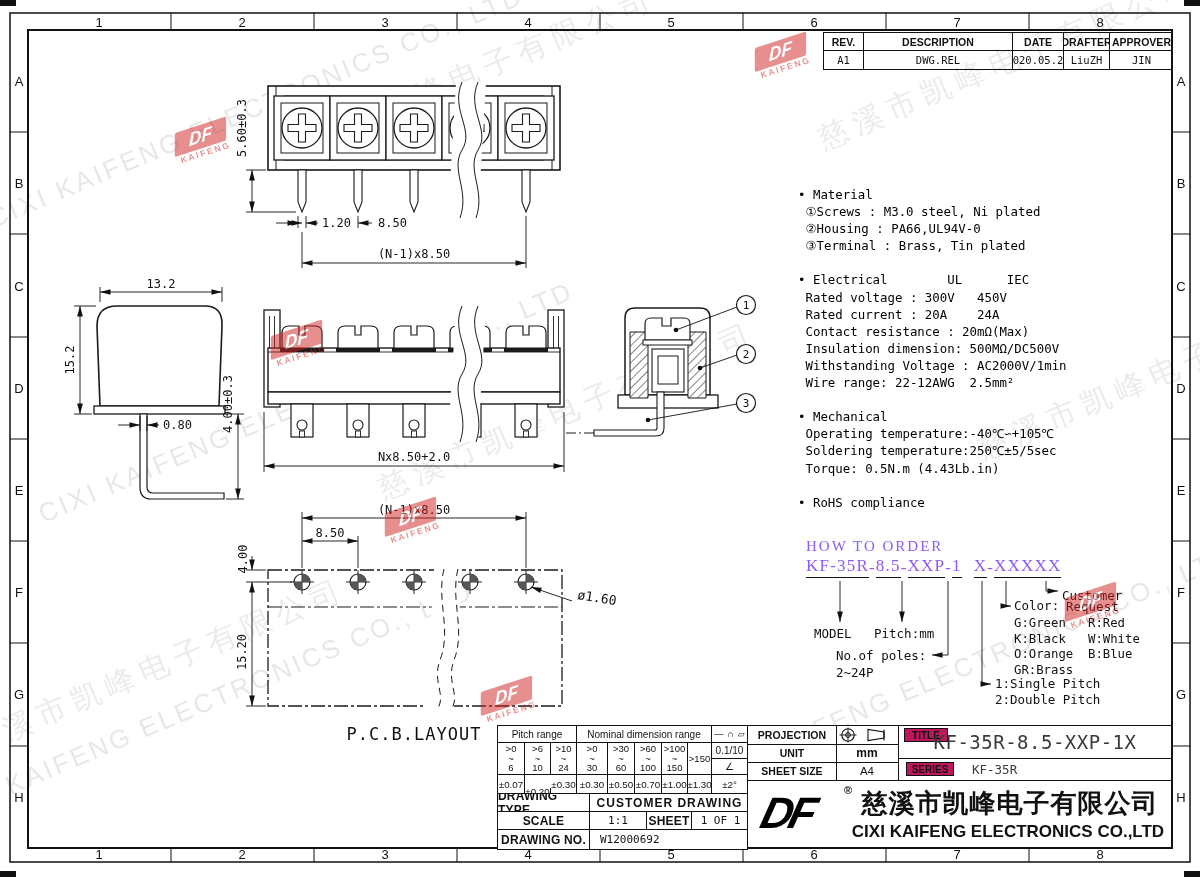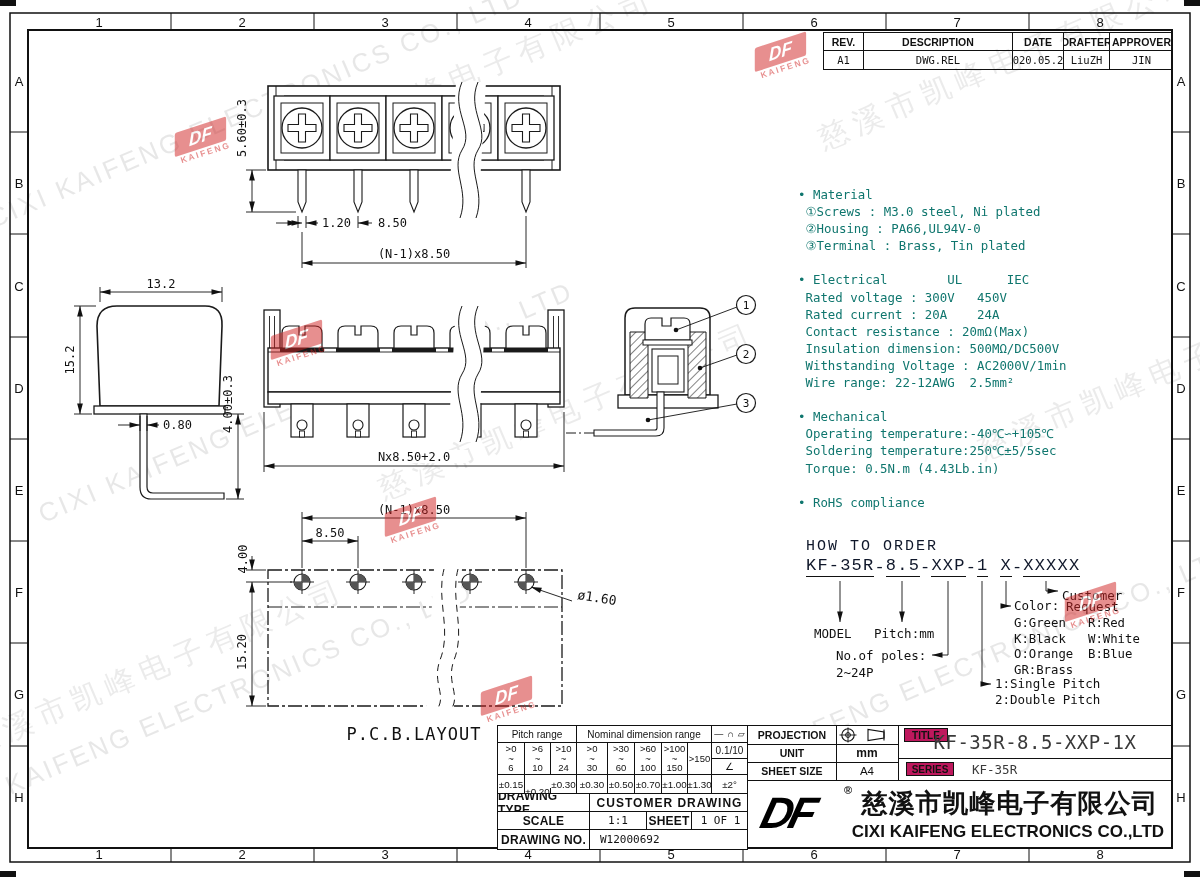--- a/index.html
+++ b/index.html
@@ -23,24 +23,24 @@
   .rev{position:absolute;left:823px;top:32px;width:349px;display:grid;z-index:3;
        grid-template-columns:40px 149px 51px 46px 63px;grid-auto-rows:18px;
        border:1.5px solid #111;box-sizing:border-box;background:transparent;}
   .rev>div{border-right:1px solid #111;border-bottom:1px solid #111;display:flex;align-items:center;
            justify-content:center;font-size:10.5px;overflow:hidden;}
   .rev>div:nth-child(5n){border-right:none;}
   .rev>div:nth-child(n+6){border-bottom:none;font-family:"DejaVu Sans Mono",monospace;font-size:10.5px;}
   .rev>div.h{font-weight:700;}
   
   .specs{position:absolute;left:798px;top:186px;z-index:3;font-family:"DejaVu Sans Mono",monospace;
-         font-size:12.4px;line-height:17.1px;color:#0f766e;}
+         font-size:12.4px;line-height:17.1px;color:#000000;}
   .spec-line{white-space:pre;min-height:17.1px;}
   
-  .ord{position:absolute;z-index:3;font-family:Liberation Mono, monospace;color:#0f172a;}
+  .ord{position:absolute;z-index:3;font-family:Liberation Serif, serif;color:#8b5cf6;}
   .ord-title{font-size:15px;letter-spacing:2px;}
   .ord-code{font-size:17px;letter-spacing:1.2px;display:flex;align-items:flex-end;}
   .ord-code .u{border-bottom:1.6px solid #111;padding-bottom:1px;}
   .ord-code .gap{width:12px;}
   .lbl{position:absolute;z-index:3;font-family:"DejaVu Sans Mono",monospace;font-size:12.5px;white-space:pre;}
   .color-grid{position:absolute;left:1014px;top:616px;z-index:3;font-family:"DejaVu Sans Mono",monospace;font-size:12.3px;}
   .color-grid .row{display:flex;height:15.6px;}
   .color-grid .c1{width:74px;}
   
   .tol{position:absolute;left:497px;top:725px;width:251px;display:grid;z-index:3;box-sizing:border-box;
@@ -485,21 +485,21 @@
         <span>100</span>
       </div>
     <div class="br bb rng" style="grid-column:7;grid-row:2/4;">
         <span>&gt;100</span>
         <span>~</span>
         <span>150</span>
       </div>
     <div class="br bb" style="grid-column:8;grid-row:2/4;font-size:9.5px;">&gt;150</div>
     <div class="bb" style="grid-column:9;grid-row:2;">0.1/10</div>
     <div class="bb" style="grid-column:9;grid-row:3;">∠</div>
-    <div class="br" style="grid-column:1;grid-row:4;font-size:9.8px;">±0.15</div>
+    <div class="br" style="grid-column:1;grid-row:4;font-size:9.8px;">±0.07</div>
     <div class="br" style="grid-column:2;grid-row:4;font-size:9.8px;margin-top:13px;">±0.20</div>
     <div class="br" style="grid-column:3;grid-row:4;font-size:9.8px;">±0.30</div>
     <div class="br" style="grid-column:4;grid-row:4;font-size:9.8px;">±0.30</div>
     <div class="br" style="grid-column:5;grid-row:4;font-size:9.8px;">±0.50</div>
     <div class="br" style="grid-column:6;grid-row:4;font-size:9.8px;">±0.70</div>
     <div class="br" style="grid-column:7;grid-row:4;font-size:9.8px;">±1.00</div>
     <div class="br" style="grid-column:8;grid-row:4;font-size:9.8px;">±1.30</div>
     <div style="grid-column:9;grid-row:4;font-size:9.8px;">±2°</div>
   </div>
   <div class="tol2">

